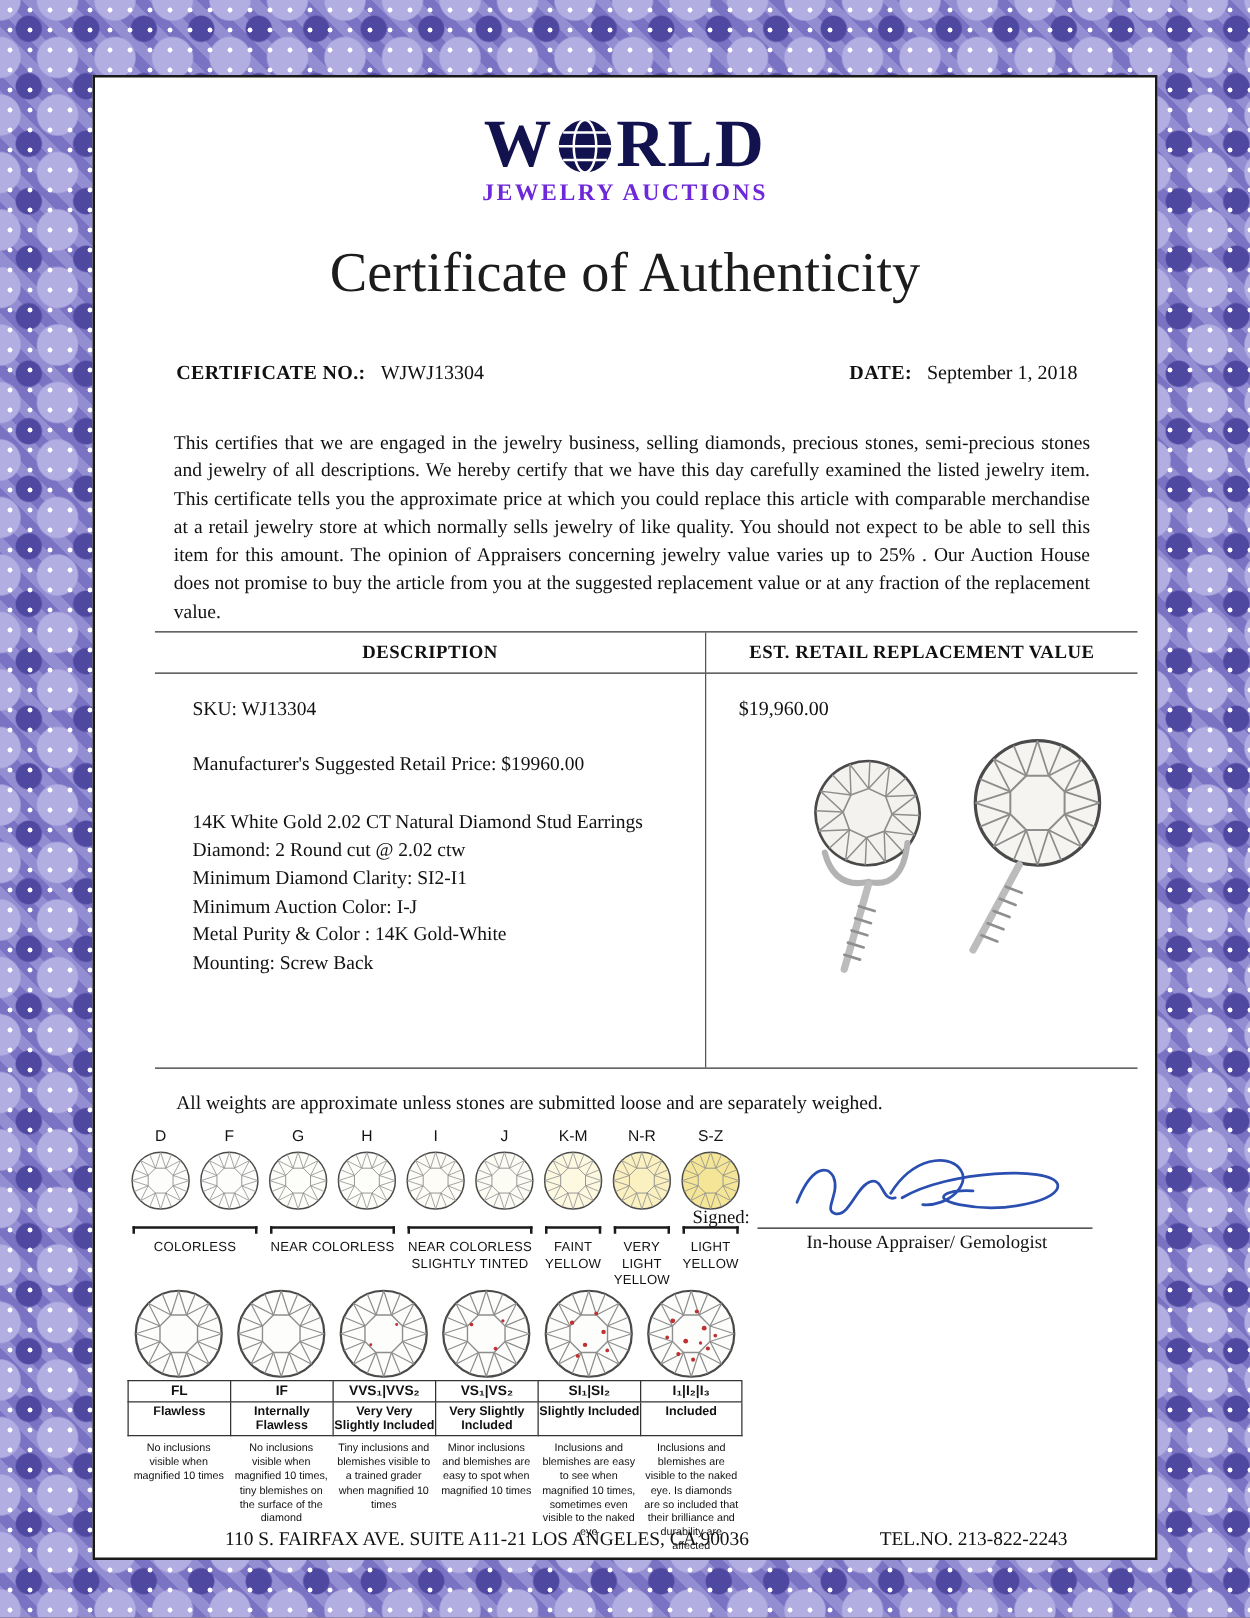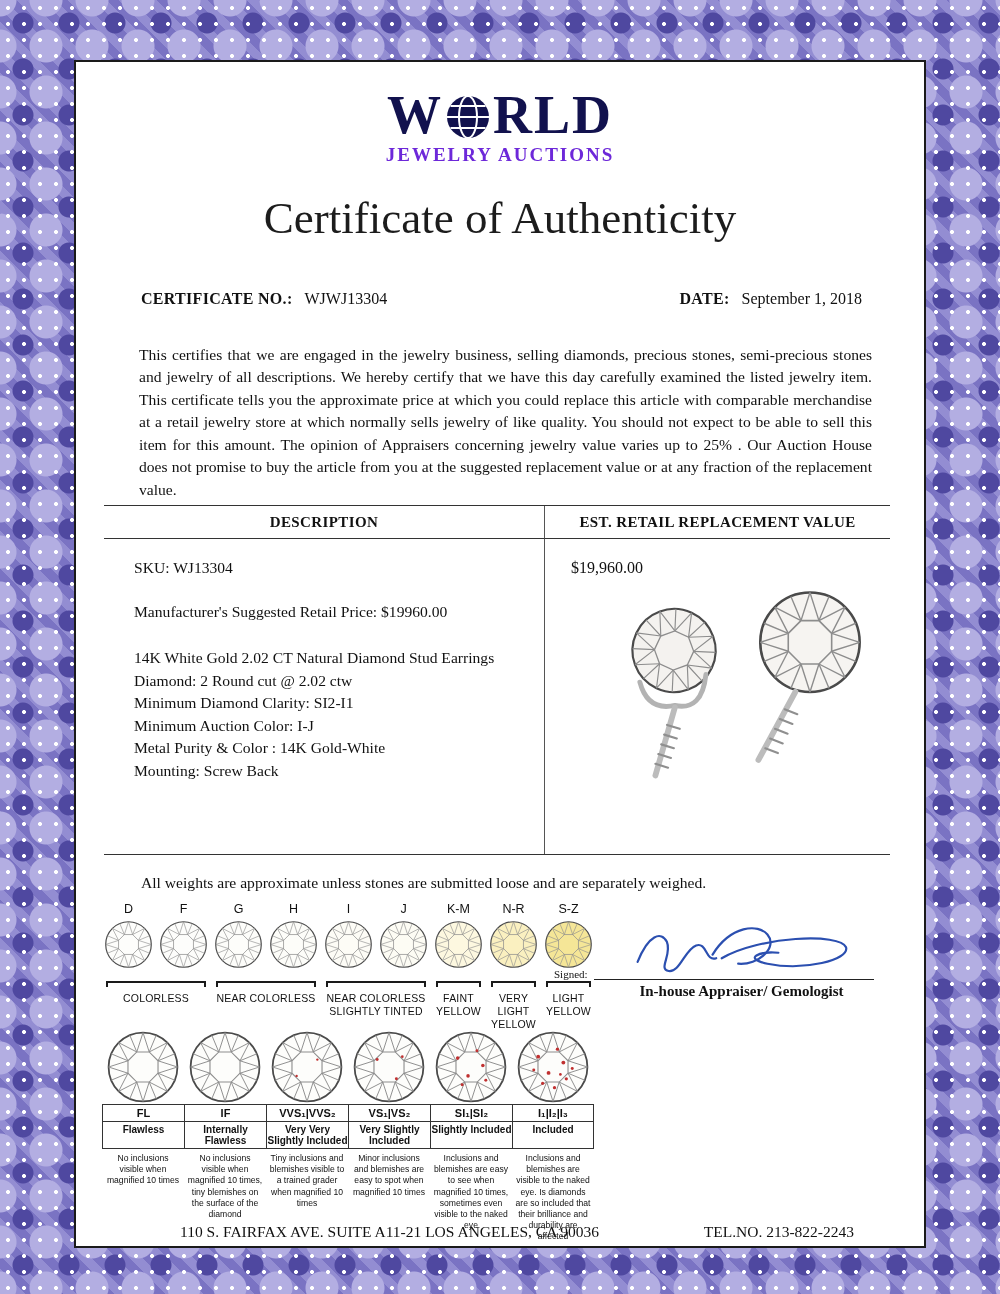--- a/index.html
+++ b/index.html
@@ -27,21 +27,21 @@
   .logo-sub{ font-weight:bold; font-size:19px; letter-spacing:2px; margin-top:2px; }
   
   .title{ position:absolute; top:130px; left:0; right:0; text-align:center; font-size:45px; color:#1c1c1c; }
   
   .cert-row{ position:absolute; top:228px; left:65px; right:62px; display:flex; justify-content:space-between; font-size:16px; }
   .lbl{ font-weight:bold; letter-spacing:.3px; }
   .cert-row .val{ margin-left:8px;text-align:center; }
   
   .bodytext{ position:absolute; top:282px; left:63px; right:52px; font-size:15.6px; line-height:1.44; text-align:justify; }
   
-  .tbl{ position:absolute; top:443px; left:28px; width:786px; height:350px;
+  .tbl{ position:absolute; top:443px; left:48px; width:786px; height:350px;
         border-top:1.5px solid #333; border-bottom:1.5px solid #333;
         display:grid; grid-template-columns:441px 1fr; grid-template-rows:33px 1fr; }
   .th{ border-bottom:1.5px solid #333; display:flex; align-items:center; justify-content:center;
        font-weight:bold; font-size:15px; letter-spacing:.4px; }
   .cdiv{ border-right:1.2px solid #555; }
   .desc-cell{ padding:20px 6px 0 30px; font-size:15.6px; }
   .desc-cell .gap{ height:26px; }
   .desc-lines div{ line-height:1.45; }
   .val-cell{ padding:20px 0 0 26px; font-size:16px; }
   .earrings{ margin:6px 0 0 22px; }
@@ -54,23 +54,23 @@
   .gem{ width:49px; height:49px; color:#fdfdfb; }
   .groups-row{ position:absolute; top:919px; left:25px; display:flex; }
   .group-col{ text-align:center; }
   .span2{ width:110px; } .span1{ width:55px; }
   .bracket{ height:6px; border-top:2.5px solid #1a1a1a; border-left:2px solid #1a1a1a; border-right:2px solid #1a1a1a; margin:0 5px 5px; }
   .group-label{ font-family:"Liberation Sans", sans-serif; font-size:10.5px; line-height:1.25; letter-spacing:.2px; }
   
   .signature{ position:absolute; top:856px; right:50px; width:320px; }
   .sig-scribble{ display:block; margin:0 0 -16px 66px; color:#2b4fb0; }
   .sig-row{ display:flex; align-items:flex-end; }
-  .signed-label{ font-size:11px; margin-right:6px; }
+  .signed-label{ font-size:15px; margin-right:6px; }
   .sig-line{ flex:1; border-bottom:1.3px solid #222; height:14px; }
-  .sig-title{ font-size:15px; text-align:center; margin-top:3px; padding-left:55px;font-weight:bold; }
+  .sig-title{ font-size:15px; text-align:center; margin-top:3px; padding-left:55px; }
   
   .clarity{ position:absolute; top:968px; left:26px; width:492px; font-family:"Liberation Sans", sans-serif; }
   .cl-gems{ display:flex; }
   .cl-gems .cell{ width:82px; display:flex; justify-content:center; }
   .gem.big{ width:74px; height:74px; }
   .cl-row{ display:flex; }
   .cl-row .cell{ width:82px; border:1px solid #333; border-right-width:0; text-align:center; }
   .cl-row .cell:last-child{ border-right-width:1px; }
   .cl-grade .cell{ font-weight:bold; font-size:11px; padding:2px 0; }
   .cl-name .cell{ font-weight:bold; font-size:10px; padding:2px 0; border-top:0; }

